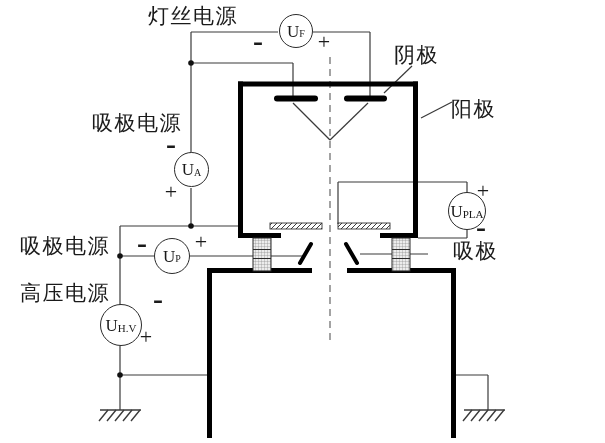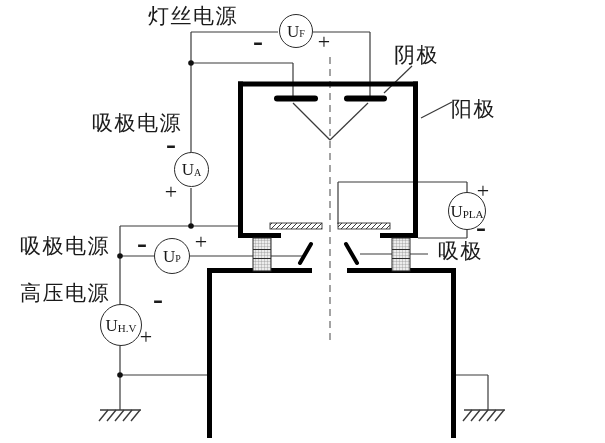--- a/index.html
+++ b/index.html
@@ -121,21 +121,21 @@
       <path d="M472 410 L463 421 M480 410 L471 421 M488 410 L479 421 M496 410 L487 421 M504 410 L495 421"></path>
     </g>
   </svg>
 
   <div class="label" style="left:148px;top:6px;">灯丝电源</div>
   <div class="label" style="left:92px;top:113px;">吸极电源</div>
   <div class="label" style="left:20px;top:236px;">吸极电源</div>
   <div class="label" style="left:20px;top:283px;">高压电源</div>
   <div class="label" style="left:394px;top:45px;">阴极</div>
   <div class="label" style="left:451px;top:83px;margin-top:16px;">阳极</div>
-  <div class="label" style="left:438px;top:241px;">吸极</div>
+  <div class="label" style="left:453px;top:241px;">吸极</div>
 
   <div class="meter" style="left:279px;top:14px;width:34px;height:34px;">
     <span class="u">U</span>
       <sub>F</sub>
   </div>
   <div class="meter" style="left:174px;top:152px;width:35px;height:35px;">
     <span class="u">U</span>
       <sub>A</sub>
   </div>
   <div class="meter" style="left:154px;top:238px;width:36px;height:36px;">

